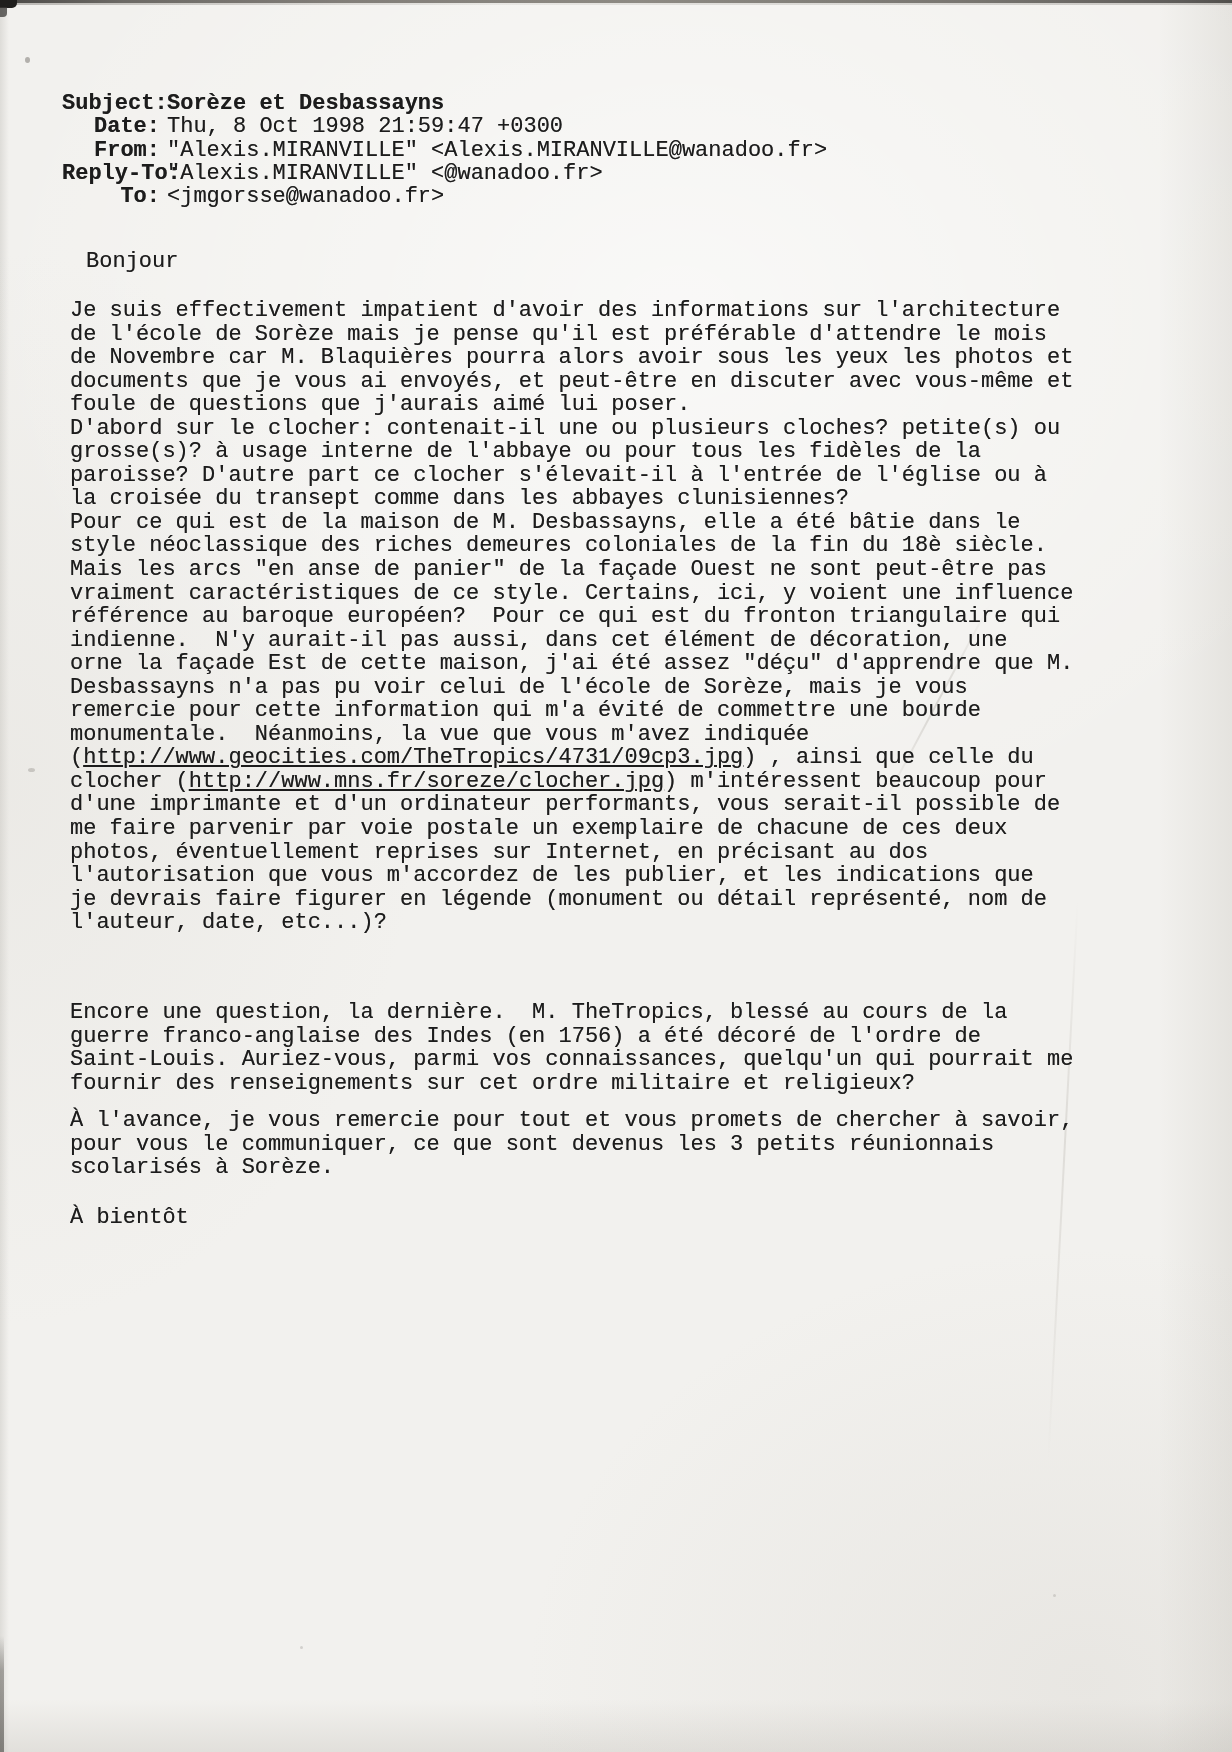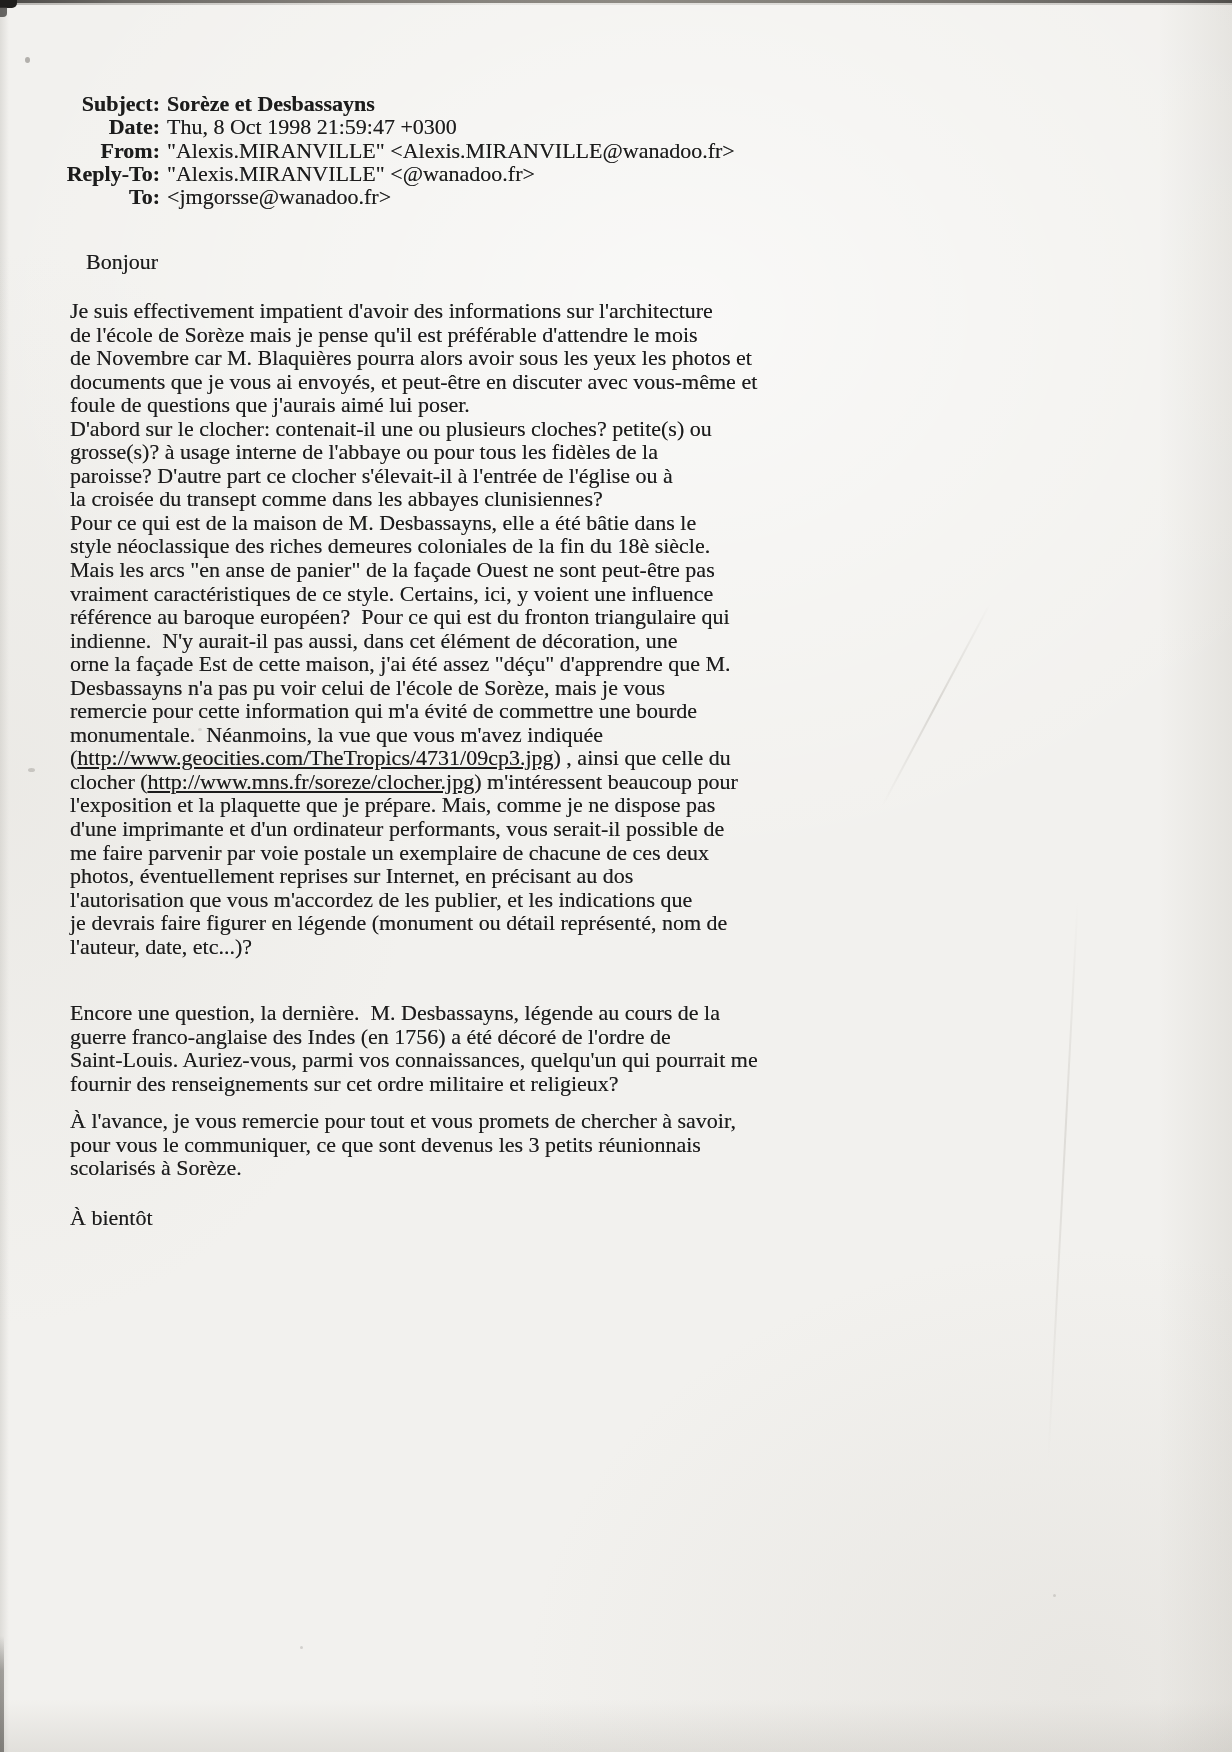--- a/index.html
+++ b/index.html
@@ -1,21 +1,21 @@
 <!DOCTYPE html>
 <html><head>
 <meta charset="utf-8">
 <style>
   html,body { margin:0; padding:0; background:#e8e7e4; }
   .page {
     position:relative;
     width:1232px;
     height:1752px;
     overflow:hidden;
-    font-family:Liberation Serif, serif;
+    font-family:Liberation Mono, monospace;
     color:#1c1c1c;
     background-color:#f2f1ee;
     background-image:
       radial-gradient(ellipse 1000px 800px at 55% 18%, rgba(255,255,255,0.55), transparent 70%),
       radial-gradient(ellipse 900px 700px at 88% 96%, rgba(198,193,185,0.22), transparent 62%),
       radial-gradient(ellipse 700px 900px at 0% 45%, rgba(205,201,193,0.18), transparent 60%),
       linear-gradient(90deg, rgba(150,147,140,0.22) 0px, rgba(150,147,140,0.0) 9px),
       linear-gradient(90deg, transparent 94%, rgba(182,178,170,0.22) 100%),
       linear-gradient(180deg, transparent 97%, rgba(182,178,170,0.28) 100%);
   }
@@ -131,31 +131,30 @@
     <div class="line">Mais les arcs "en anse de panier" de la façade Ouest ne sont peut-être pas</div>
     <div class="line">vraiment caractéristiques de ce style. Certains, ici, y voient une influence</div>
     <div class="line">référence au baroque européen?  Pour ce qui est du fronton triangulaire qui</div>
     <div class="line">indienne.  N'y aurait-il pas aussi, dans cet élément de décoration, une</div>
     <div class="line">orne la façade Est de cette maison, j'ai été assez "déçu" d'apprendre que M.</div>
     <div class="line">Desbassayns n'a pas pu voir celui de l'école de Sorèze, mais je vous</div>
     <div class="line">remercie pour cette information qui m'a évité de commettre une bourde</div>
     <div class="line">monumentale.  Néanmoins, la vue que vous m'avez indiquée</div>
     <div class="line"><span>(</span><span class="url">http://www.geocities.com/TheTropics/4731/09cp3.jpg</span><span>) , ainsi que celle du</span></div>
     <div class="line"><span>clocher (</span><span class="url">http://www.mns.fr/soreze/clocher.jpg</span><span>) m'intéressent beaucoup pour</span></div>
-    <div class="line">l'exposition et la plaquette que je prépare. Mais, comme je ne dispose pas</div>
     <div class="line">d'une imprimante et d'un ordinateur performants, vous serait-il possible de</div>
     <div class="line">me faire parvenir par voie postale un exemplaire de chacune de ces deux</div>
     <div class="line">photos, éventuellement reprises sur Internet, en précisant au dos</div>
     <div class="line">l'autorisation que vous m'accordez de les publier, et les indications que</div>
     <div class="line">je devrais faire figurer en légende (monument ou détail représenté, nom de</div>
     <div class="line">l'auteur, date, etc...)?</div>
   </div>
 
   <div id="para2" class="para textish">
-    <div class="line">Encore une question, la dernière.  M. Desbassayns, légende au cours de la</div>
+    <div class="line">Encore une question, la dernière.  M. TheTropics, blessé au cours de la</div>
     <div class="line">guerre franco-anglaise des Indes (en 1756) a été décoré de l'ordre de</div>
     <div class="line">Saint-Louis. Auriez-vous, parmi vos connaissances, quelqu'un qui pourrait me</div>
     <div class="line">fournir des renseignements sur cet ordre militaire et religieux?</div>
   </div>
 
   <div id="para3" class="para textish">
     <div class="line">À l'avance, je vous remercie pour tout et vous promets de chercher à savoir,</div>
     <div class="line">pour vous le communiquer, ce que sont devenus les 3 petits réunionnais</div>
     <div class="line">scolarisés à Sorèze.</div>
   </div>

